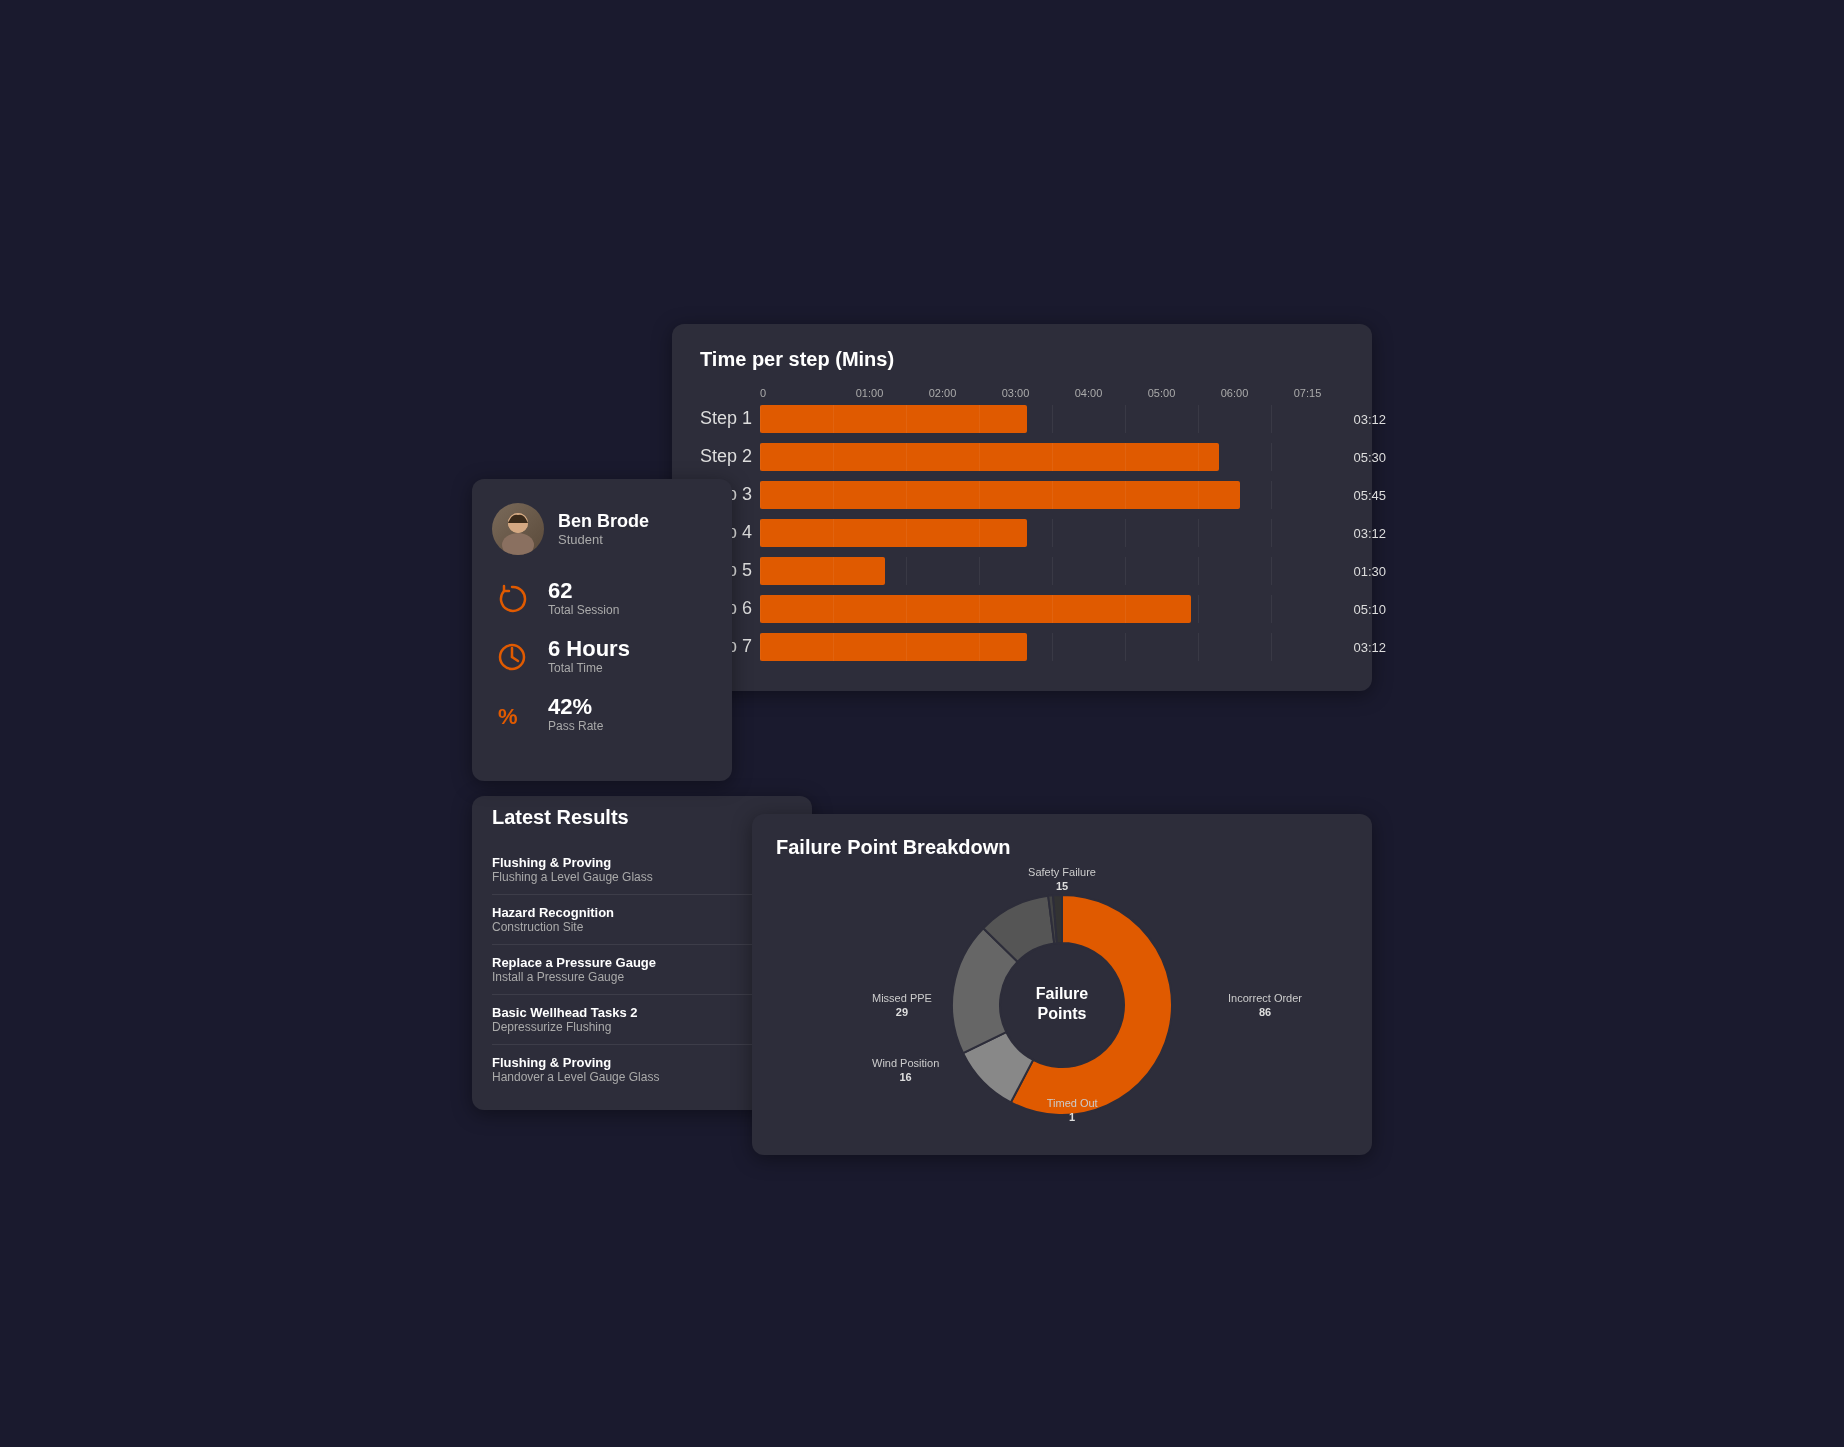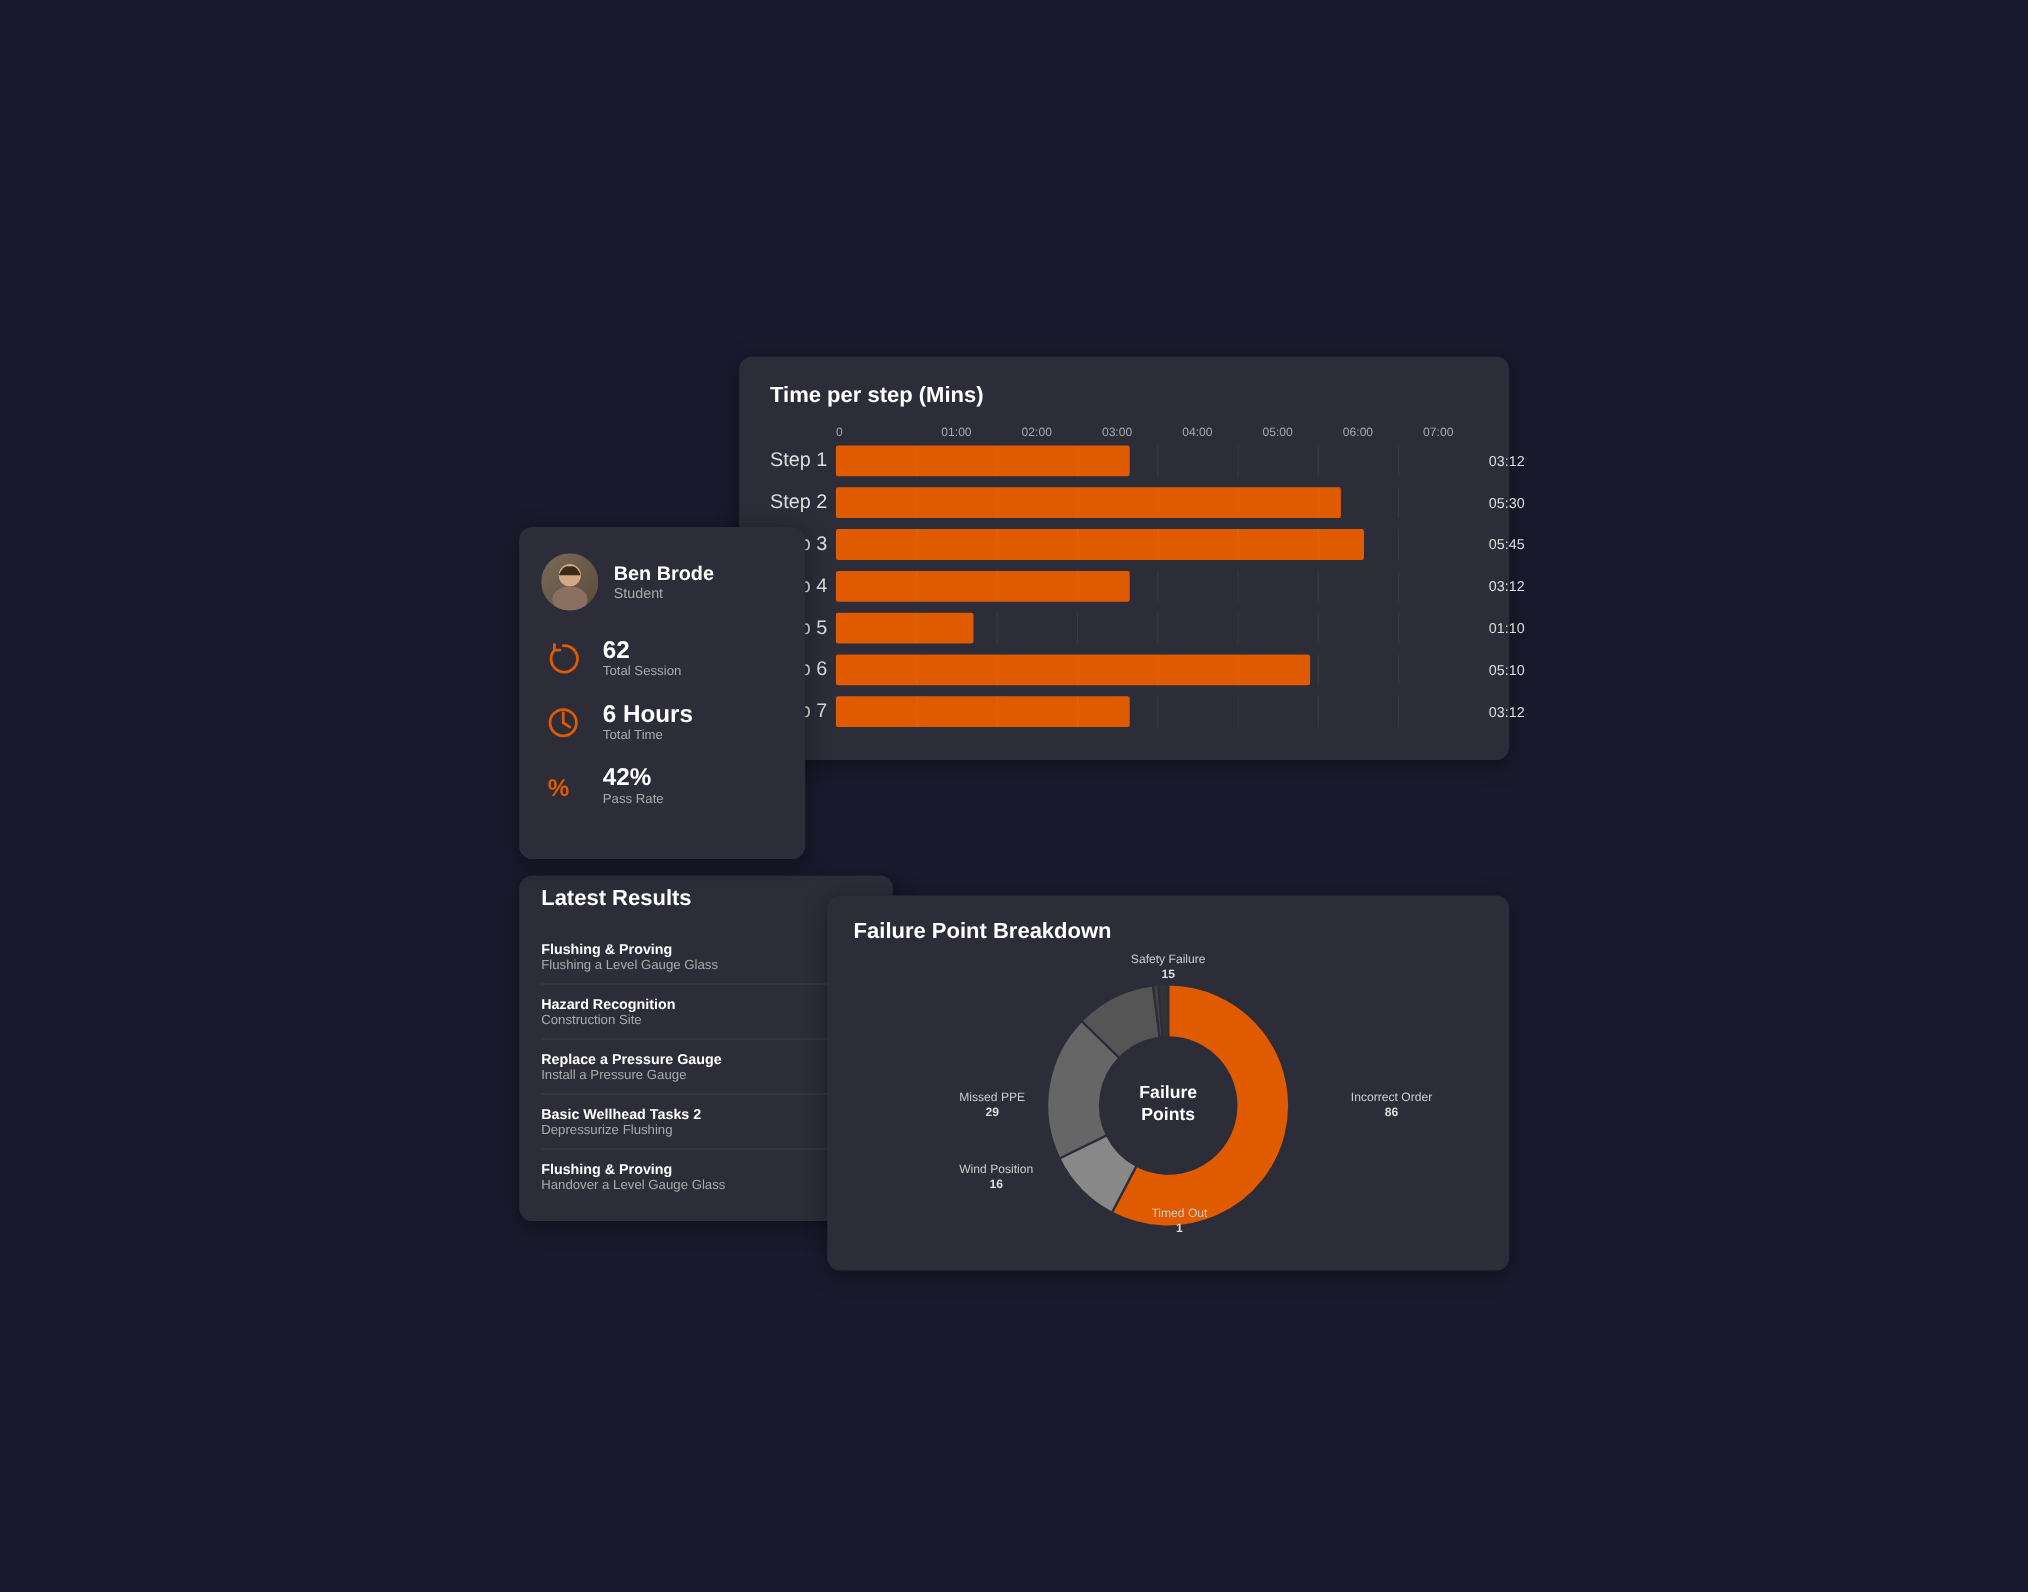--- a/index.html
+++ b/index.html
@@ -313,21 +313,21 @@
   <div class="chart-card">
     <div class="card-title">Time per step (Mins)</div>
     <div class="chart-axis">
       <span class="axis-label">0</span>
       <span class="axis-label">01:00</span>
       <span class="axis-label">02:00</span>
       <span class="axis-label">03:00</span>
       <span class="axis-label">04:00</span>
       <span class="axis-label">05:00</span>
       <span class="axis-label">06:00</span>
-      <span class="axis-label">07:00</span>
+      <span class="axis-label">07:15</span>
     </div>
     <div id="bars-container">
         <div class="bar-row">
     <div class="bar-label">Step 1</div>
     <div class="bar-container">
       <div class="grid-lines">
         <div class="grid-line"></div>
               <div class="grid-line"></div>
               <div class="grid-line"></div>
               <div class="grid-line"></div>
@@ -403,21 +403,21 @@
               <div class="grid-line"></div>
               <div class="grid-line"></div>
               <div class="grid-line"></div>
               <div class="grid-line"></div>
               <div class="grid-line"></div>
               <div class="grid-line"></div>
               <div class="grid-line"></div>
       </div>
       <div class="bar" style="width:21.428571428571427%">
       </div>
-      <span class="bar-value">01:10</span>
+      <span class="bar-value">01:30</span>
     </div>
   </div>
         <div class="bar-row">
     <div class="bar-label">Step 6</div>
     <div class="bar-container">
       <div class="grid-lines">
         <div class="grid-line"></div>
               <div class="grid-line"></div>
               <div class="grid-line"></div>
               <div class="grid-line"></div>

